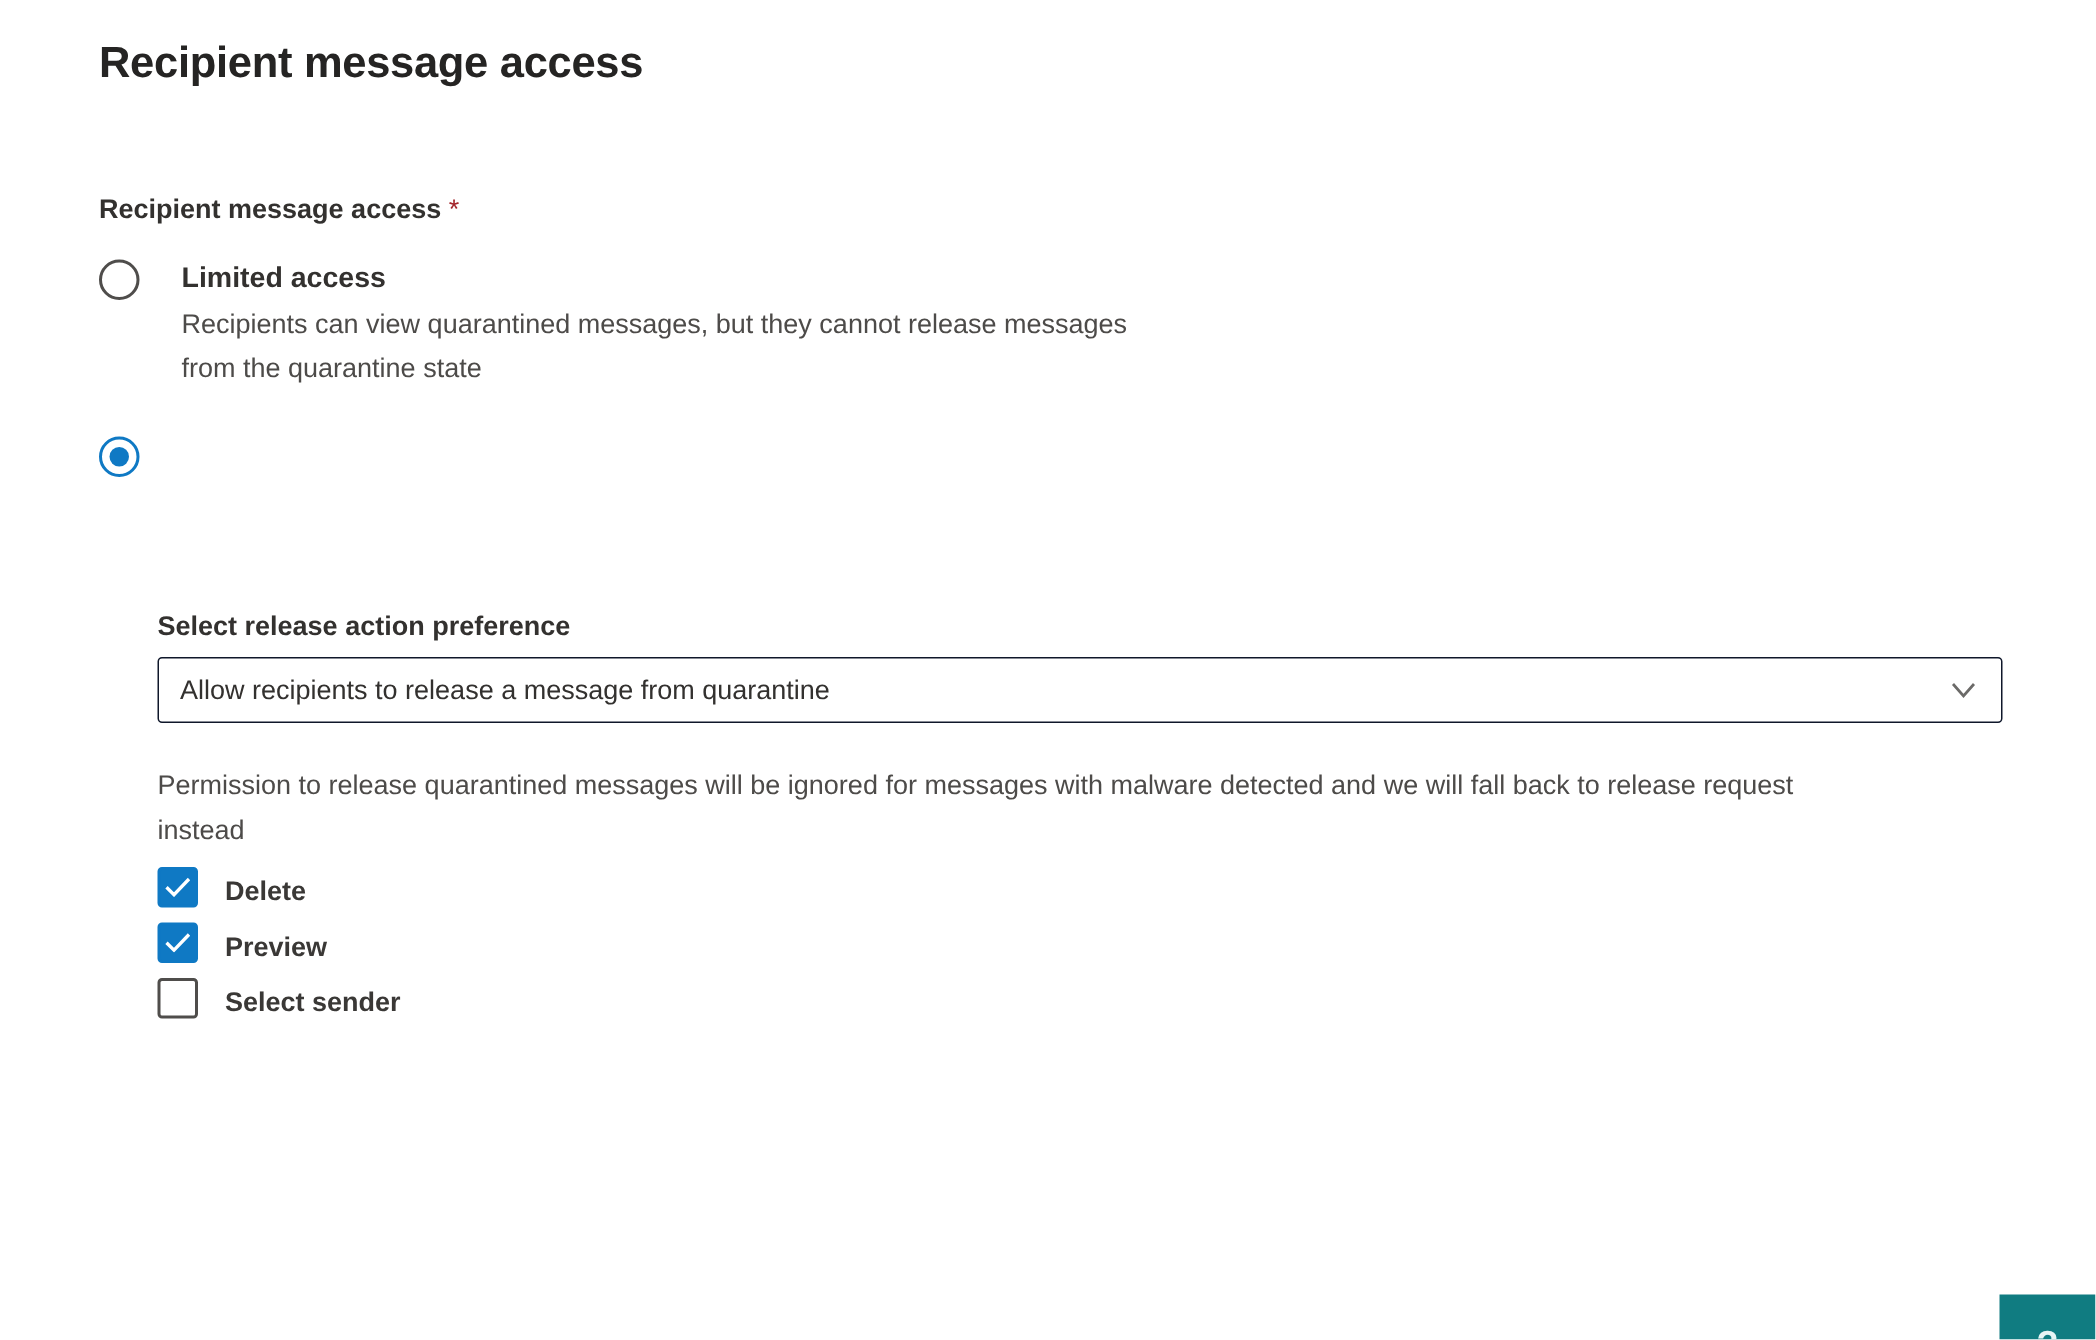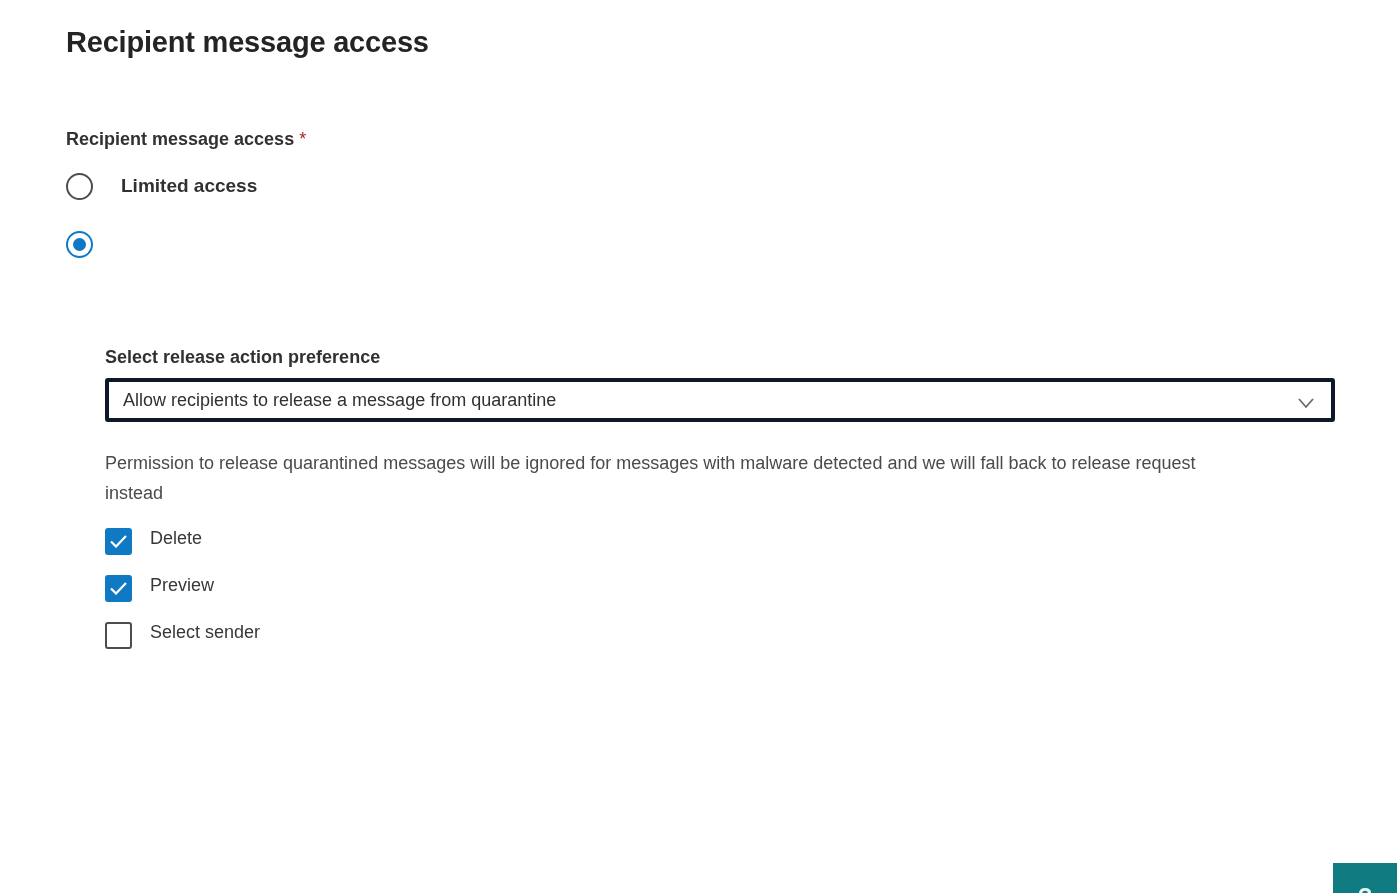--- a/index.html
+++ b/index.html
@@ -76,41 +76,41 @@
   .subsection { margin: 86px 0 0 39px; }
   .sub-label {
     font-size: 18px;
     font-weight: 600;
     color: #33312f;
     line-height: 26px;
   }
   .dropdown {
     margin-top: 8px;
     width: 1230px; height: 44px;
-    border: 4px solid #0f172a;
+    border: 1px solid #0f172a;
     border-radius: 3px;
     background: #fff;
     display: flex; align-items: center;
     padding: 0 48px 0 14px;
     font-size: 18px;
     color: #33312f;
     position: relative;
     cursor: pointer;
   }
   .chevron { position: absolute; right: 16px; top: 14px; }
   .note {
     margin: 26px 0 0;
     font-size: 18px;
     line-height: 30px;
     color: #4d4b49;
     max-width: 1140px;
   }
   .sub-label.actions { margin-top: 26px; }
 
-  .check-row { display: flex; align-items: flex-start; margin-top: 20px; cursor: pointer; }
+  .check-row { display: flex; align-items: flex-end; margin-top: 10px; cursor: pointer; font-weight: bold; }
   .checkbox {
     flex: 0 0 auto;
     width: 27px; height: 27px;
     border: 2px solid #4f4d4b;
     border-radius: 3px;
     background: #fff;
     display: flex; align-items: center; justify-content: center;
   }
   .checkbox.checked { background: #0f79c4; border-color: #0f79c4; }
   .check-icon { display: none; }
@@ -144,20 +144,21 @@
 
   <h1 class="page-title">Recipient message access</h1>
 
 
   <div class="field-label"><span>Recipient message access</span><span class="req">*</span></div>
 
   <div class="radio-option">
     <span class="radio"></span>
     <div class="radio-body">
       <div class="radio-label">Limited access</div>
+      <div class="radio-desc narrow">Recipients can view quarantined messages, but they cannot release messages from the quarantine state</div>
     </div>
   </div>
 
   <div class="radio-option second">
     <span class="radio selected"></span>
   </div>
 
   <section class="subsection">
 
     <div class="sub-label">Select release action preference</div>

